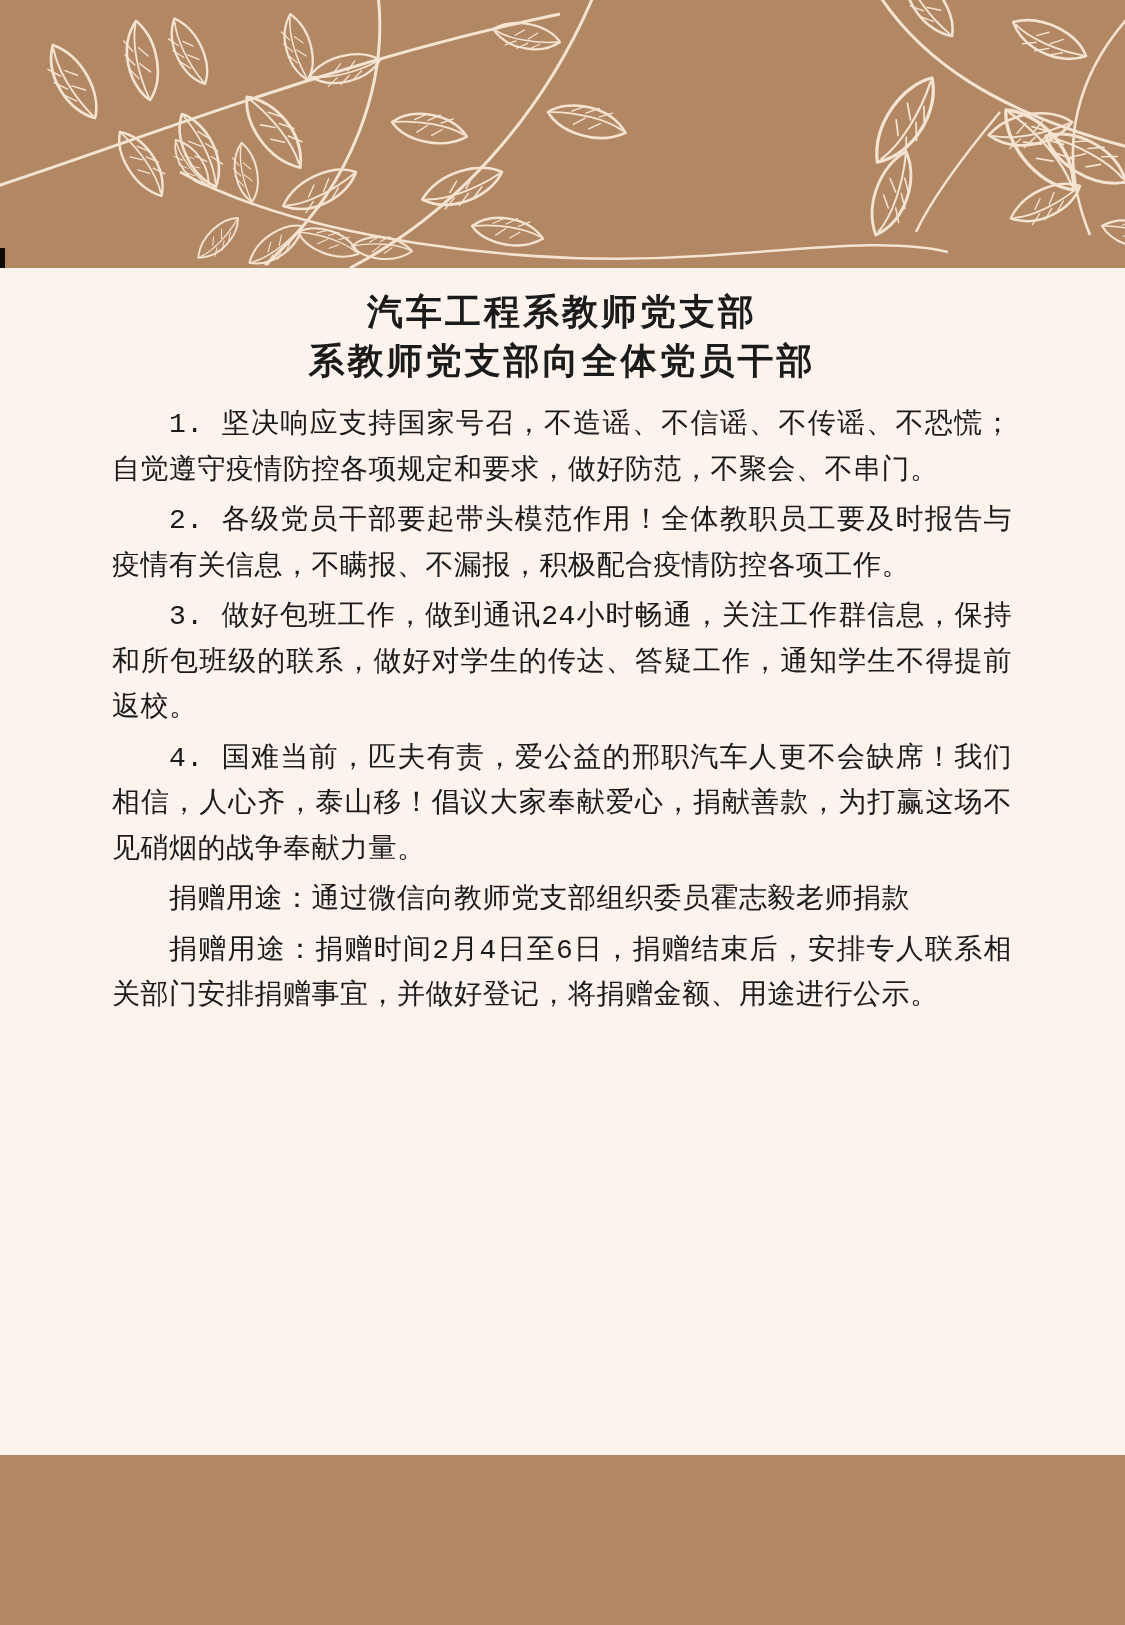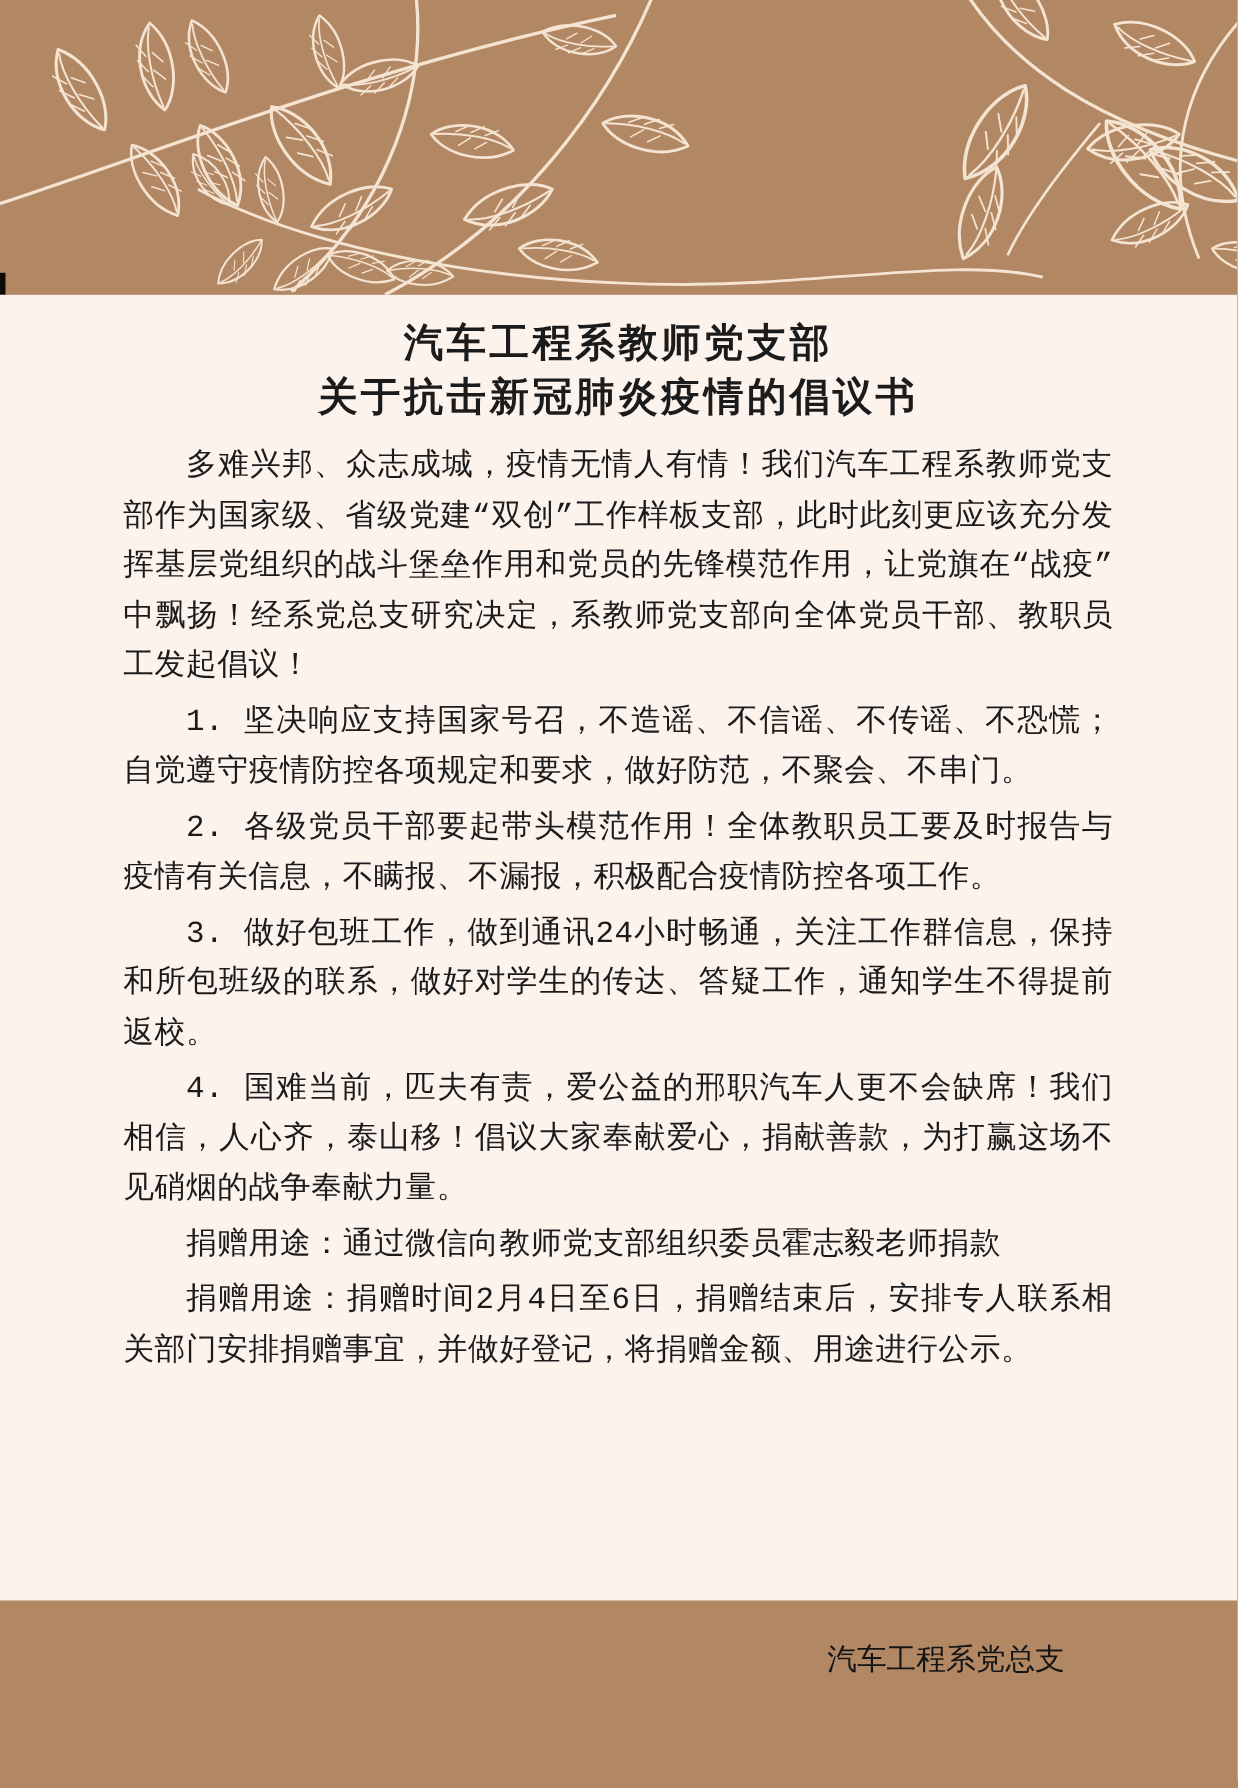--- a/index.html
+++ b/index.html
@@ -130,31 +130,29 @@
         <use href="#leaf" transform="translate(1080,186) rotate(160) scale(0.95)"></use>
         <use href="#leaf" transform="translate(1102,226) rotate(20) scale(0.85)"></use>
       </g>
     </svg>
     <div class="scan-mark"></div>
   </div>
 
   <div class="doc-body">
     <div class="doc-title-block">
       <div class="doc-title">汽车工程系教师党支部</div>
-      <div class="doc-title">关于抗击新冠肺炎疫情的倡议书</div>
+      <div class="doc-title">系教师党支部向全体党员干部</div>
     </div>
 
-    <p>多难兴邦、众志成城，疫情无情人有情！我们汽车工程系教师党支部作为国家级、省级党建“双创”工作样板支部，此时此刻更应该充分发挥基层党组织的战斗堡垒作用和党员的先锋模范作用，让党旗在“战疫”中飘扬！经系党总支研究决定，系教师党支部向全体党员干部、教职员工发起倡议！</p>
     <p>1. 坚决响应支持国家号召，不造谣、不信谣、不传谣、不恐慌；自觉遵守疫情防控各项规定和要求，做好防范，不聚会、不串门。</p>
     <p>2. 各级党员干部要起带头模范作用！全体教职员工要及时报告与疫情有关信息，不瞒报、不漏报，积极配合疫情防控各项工作。</p>
     <p>3. 做好包班工作，做到通讯24小时畅通，关注工作群信息，保持和所包班级的联系，做好对学生的传达、答疑工作，通知学生不得提前返校。</p>
     <p>4. 国难当前，匹夫有责，爱公益的邢职汽车人更不会缺席！我们相信，人心齐，泰山移！倡议大家奉献爱心，捐献善款，为打赢这场不见硝烟的战争奉献力量。</p>
     <p>捐赠用途：通过微信向教师党支部组织委员霍志毅老师捐款</p>
     <p>捐赠用途：捐赠时间2月4日至6日，捐赠结束后，安排专人联系相关部门安排捐赠事宜，并做好登记，将捐赠金额、用途进行公示。</p>
   </div>
 
   <div class="footer">
     <div class="signature">
-      <div>汽车工程系党总支</div>
     </div>
   </div>
 
 </div>
 
 </body></html>

